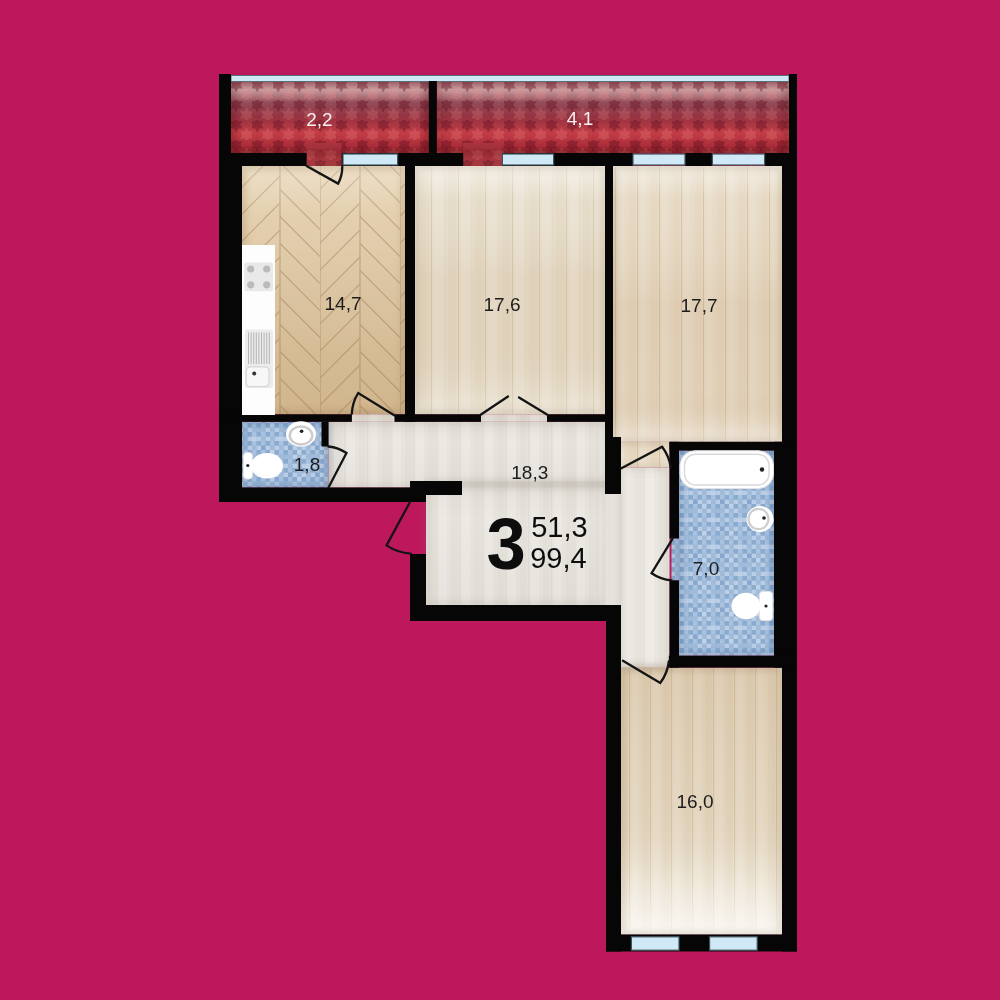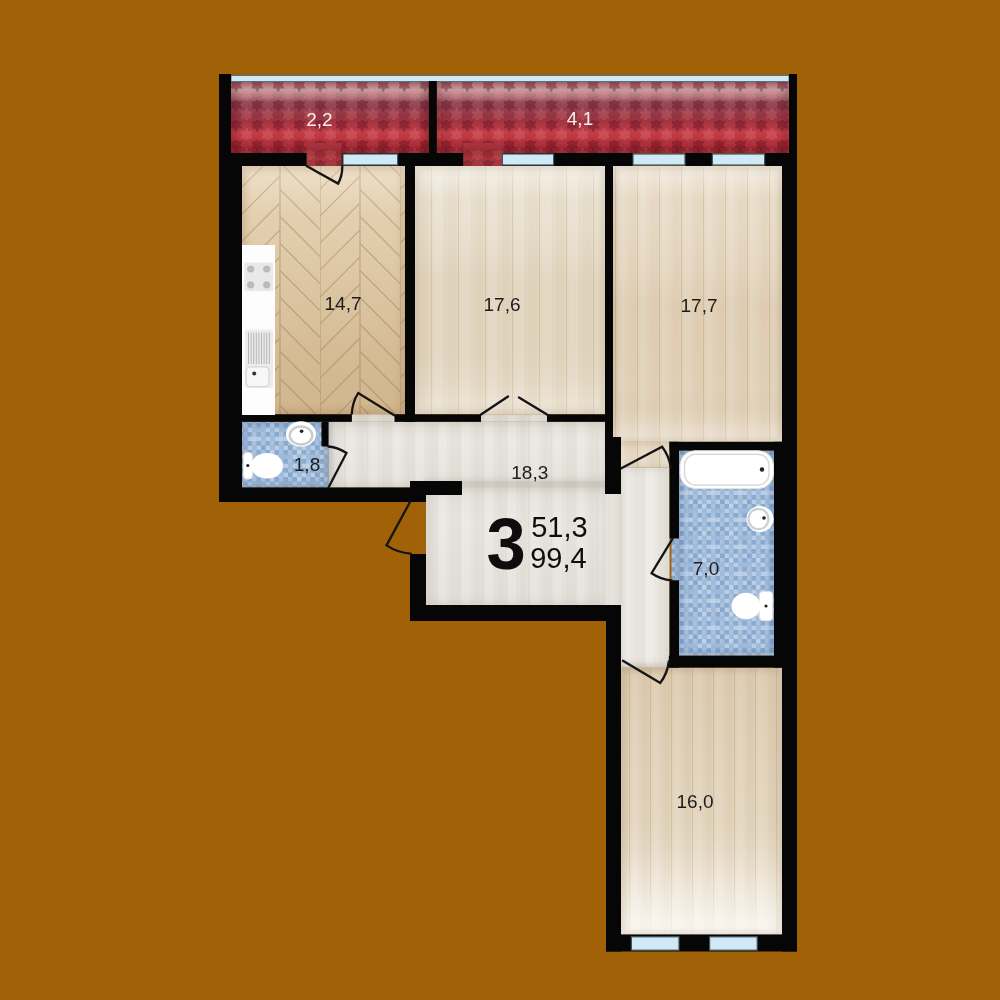--- a/index.html
+++ b/index.html
@@ -1,16 +1,16 @@
 <!DOCTYPE html>
 <html><head>
 <meta charset="utf-8">
 <style>
 html,body{margin:0;padding:0;background:#fff;}
-#c{position:relative;width:1000px;height:1000px;background:#a16207;overflow:hidden;font-family:"Liberation Sans",sans-serif;}
+#c{position:relative;width:1000px;height:1000px;background:#be185d;overflow:hidden;font-family:"Liberation Sans",sans-serif;}
 svg{position:absolute;left:0;top:0;}
 text{font-family:"Liberation Sans",sans-serif;}
 </style>
 </head>
 <body>
 <div id="c">
 <svg width="1000" height="1000" viewBox="0 0 1000 1000">
 <defs>
 <linearGradient id="redg" x1="0" y1="0" x2="0" y2="1">
  <stop offset="0" stop-color="#b4747c"></stop>

